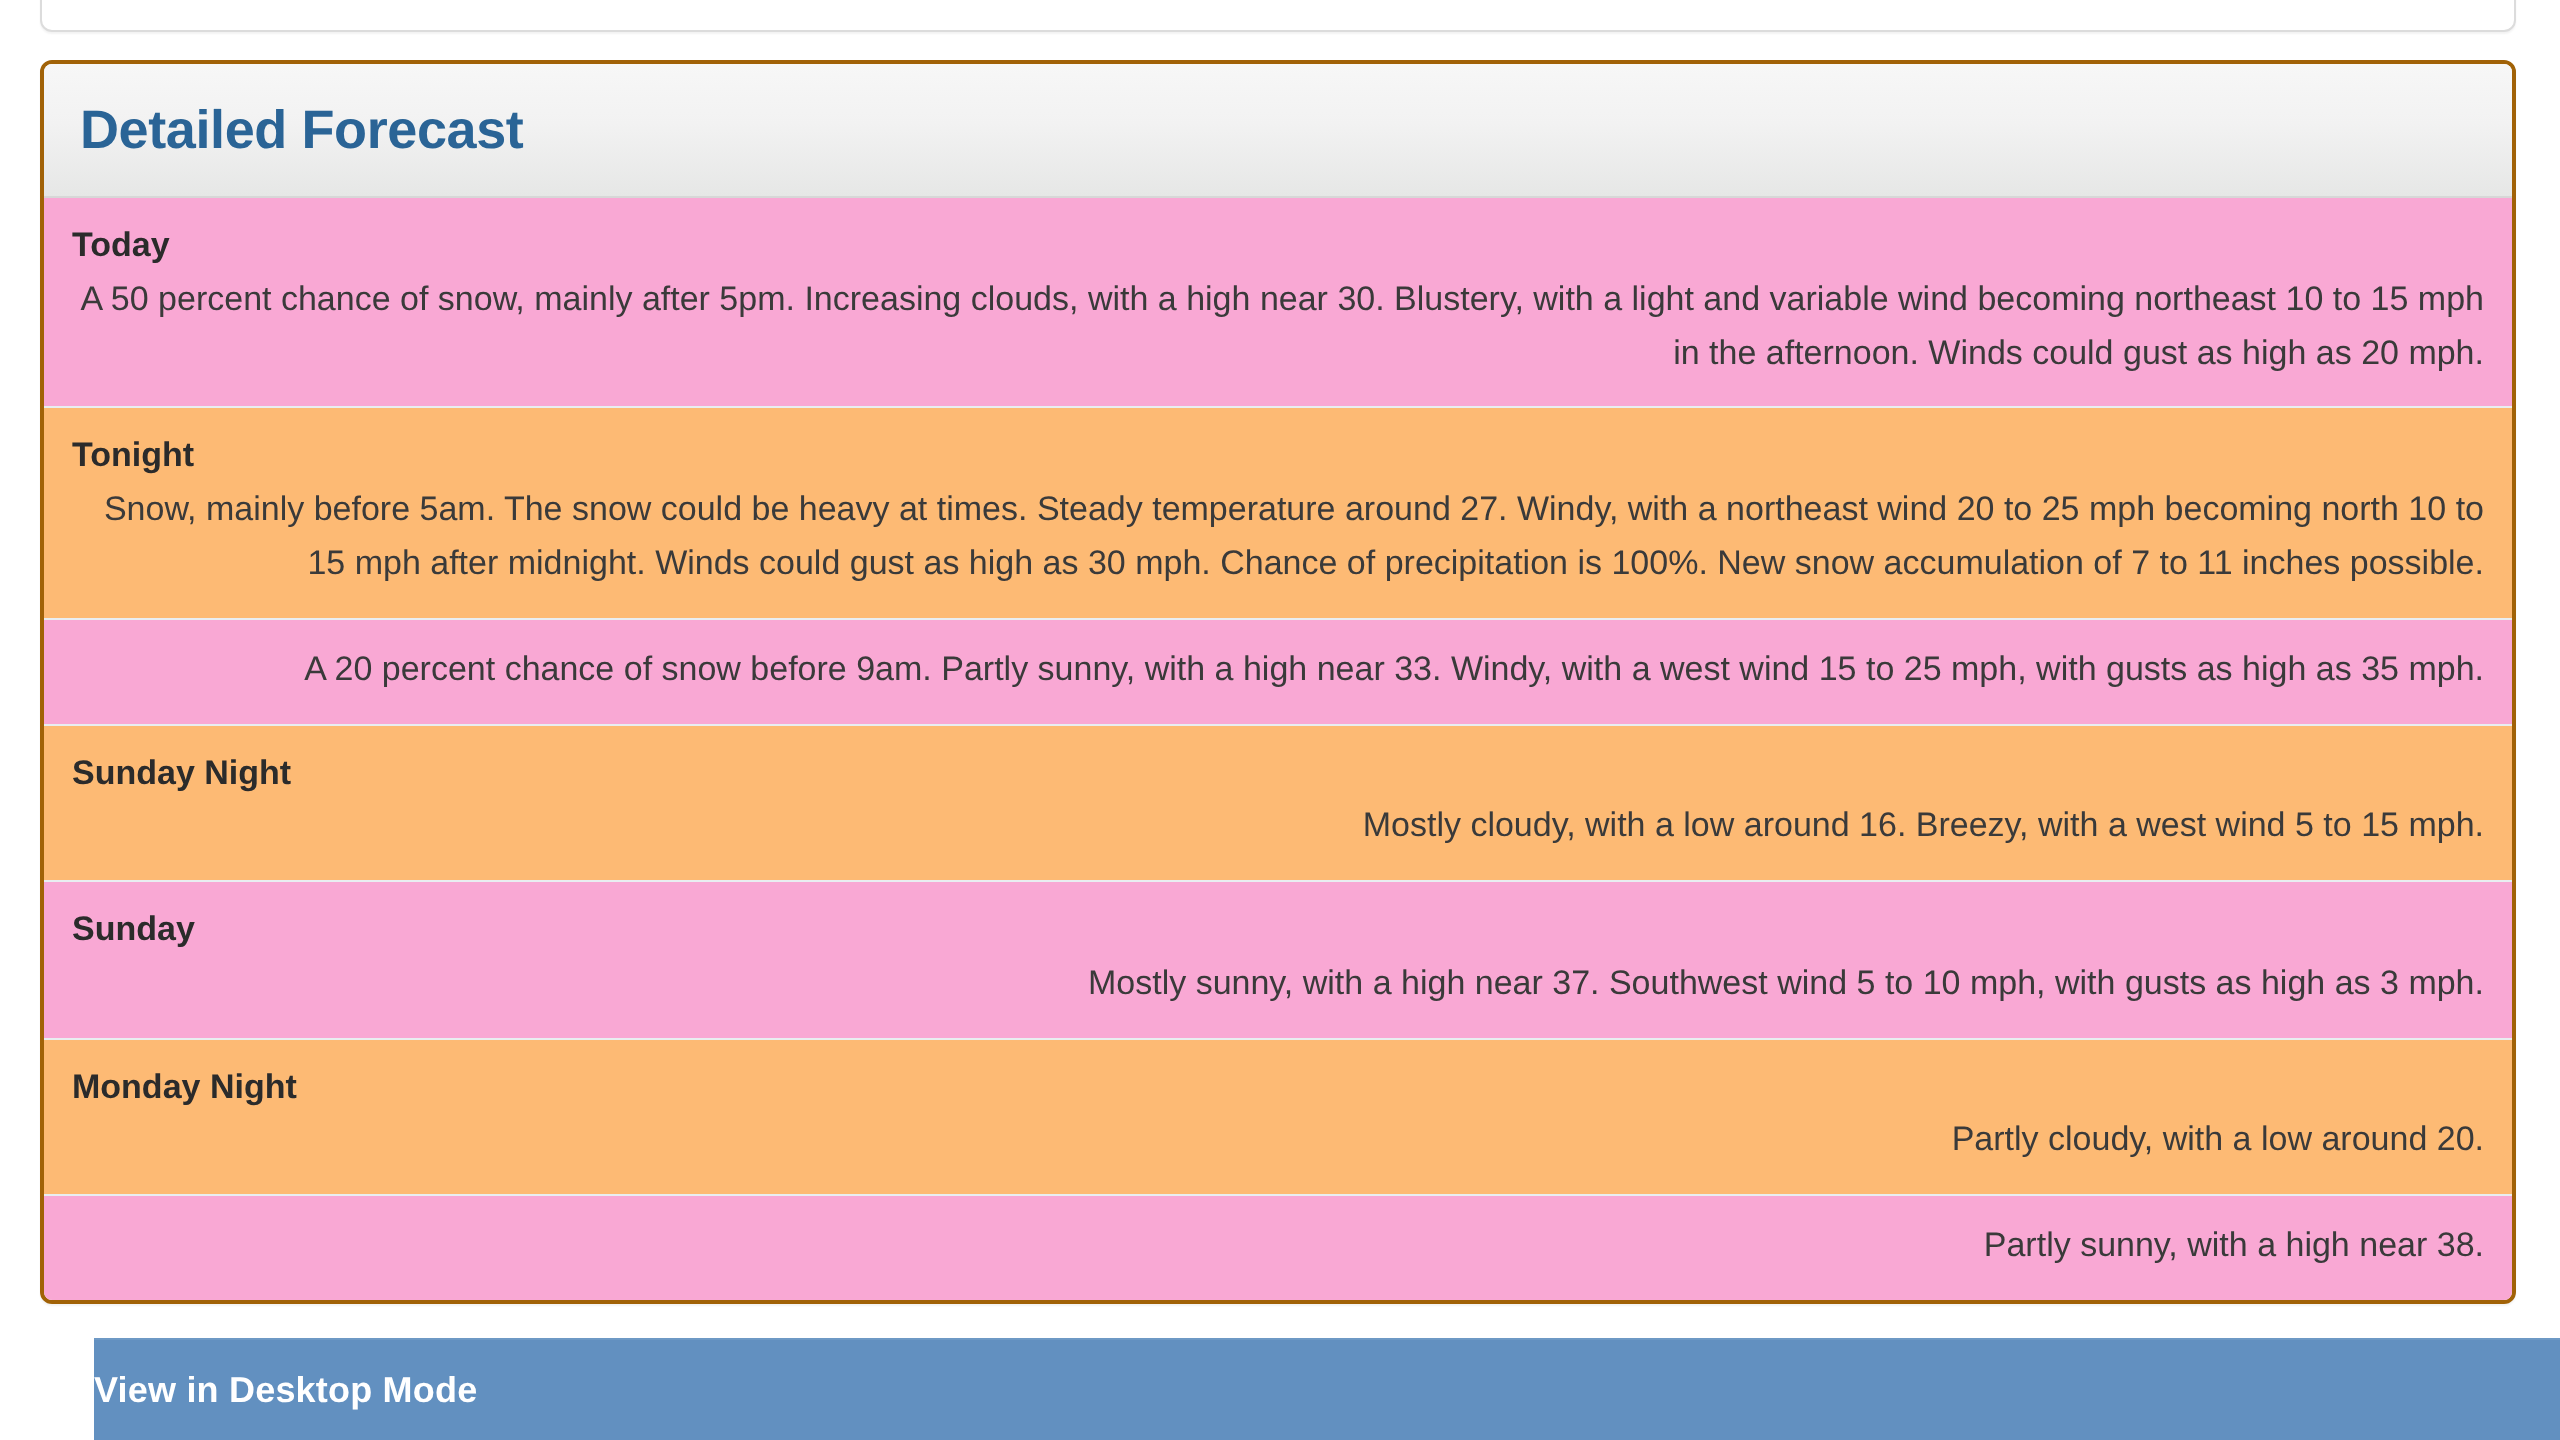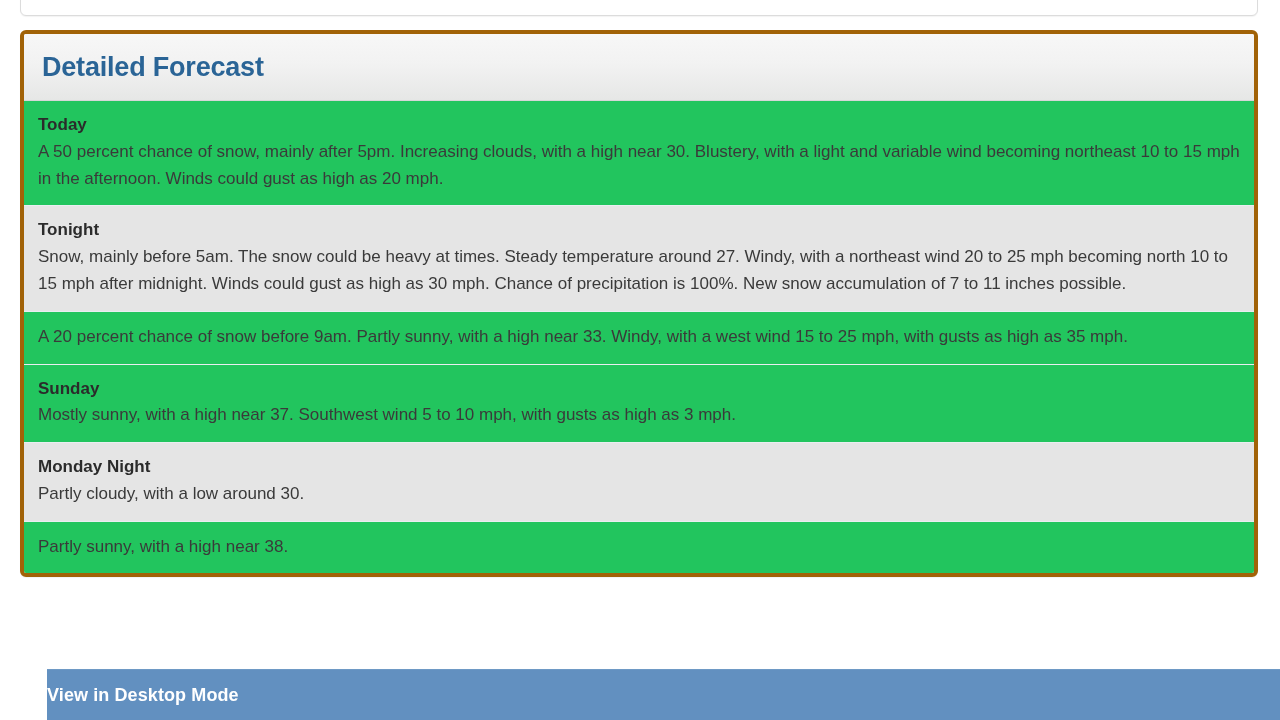--- a/index.html
+++ b/index.html
@@ -34,21 +34,21 @@
     box-shadow: 0 1px 1px rgba(0,0,0,0.05);
   }
 
   
   .panel {
     position: absolute;
     left: 20px;
     top: 30px;
     width: 1238px;
     background: #ffffff;
-    border: 4px solid #a16207;
+    border: 2px solid #a16207;
     border-radius: 6px;
     box-sizing: border-box;
     box-shadow: 0 1px 1px rgba(0,0,0,0.05);
     overflow: hidden;
   }
 
   .panel-header {
     height: 67px;
     box-sizing: border-box;
     background: linear-gradient(to bottom, #f7f7f7 0%, #f2f2f2 45%, #e6e7e6 100%);
@@ -70,36 +70,37 @@
     display: block;
   }
 
   .forecast-row {
     padding: 12px 14px 13px 14px;
     box-sizing: border-box;
     border-bottom: 1px solid #e9eef1;
   }
   .forecast-row:last-child { border-bottom: none; }
 
-  .forecast-row.alt  { background: #22c55e; }
-  .forecast-row.plain { background: #e5e5e5; }
+  .forecast-row.alt  { background: #f9a8d4; }
+  .forecast-row.plain { background: #fdba74; }
 
   .period-name {
     font-size: 17px;
     font-weight: bold;
     color: #2b2b2b;
     line-height: 1.45;
     margin-bottom: 1px;
   }
 
   .period-text {
     font-size: 17px;
     color: #3a3a3a;
     line-height: 1.58;
     max-width: 1210px;
+    text-align: right;
   }
 
   
   .desktop-bar {
     position: absolute;
     left: 0;
     top: 669px;
     width: 1280px;
     height: 51px;
     background: rgba(72,126,182,0.86);
@@ -140,29 +141,33 @@
 
       <div class="forecast-row plain">
         <div class="period-name">Tonight</div>
         <div class="period-text">Snow, mainly before 5am. The snow could be heavy at times. Steady temperature around 27. Windy, with a northeast wind 20 to 25 mph becoming north 10 to 15 mph after midnight. Winds could gust as high as 30 mph. Chance of precipitation is 100%. New snow accumulation of 7 to 11 inches possible.</div>
       </div>
 
       <div class="forecast-row alt">
         <div class="period-text">A 20 percent chance of snow before 9am. Partly sunny, with a high near 33. Windy, with a west wind 15 to 25 mph, with gusts as high as 35 mph.</div>
       </div>
 
+      <div class="forecast-row plain">
+        <div class="period-name">Sunday Night</div>
+        <div class="period-text">Mostly cloudy, with a low around 16. Breezy, with a west wind 5 to 15 mph.</div>
+      </div>
 
       <div class="forecast-row alt">
         <div class="period-name">Sunday</div>
         <div class="period-text">Mostly sunny, with a high near 37. Southwest wind 5 to 10 mph, with gusts as high as 3 mph.</div>
       </div>
 
       <div class="forecast-row plain">
         <div class="period-name">Monday Night</div>
-        <div class="period-text">Partly cloudy, with a low around 30.</div>
+        <div class="period-text">Partly cloudy, with a low around 20.</div>
       </div>
 
       <div class="forecast-row alt">
         <div class="period-text">Partly sunny, with a high near 38.</div>
       </div>
 
     </div>
   </div>
 
   <div class="desktop-bar">

